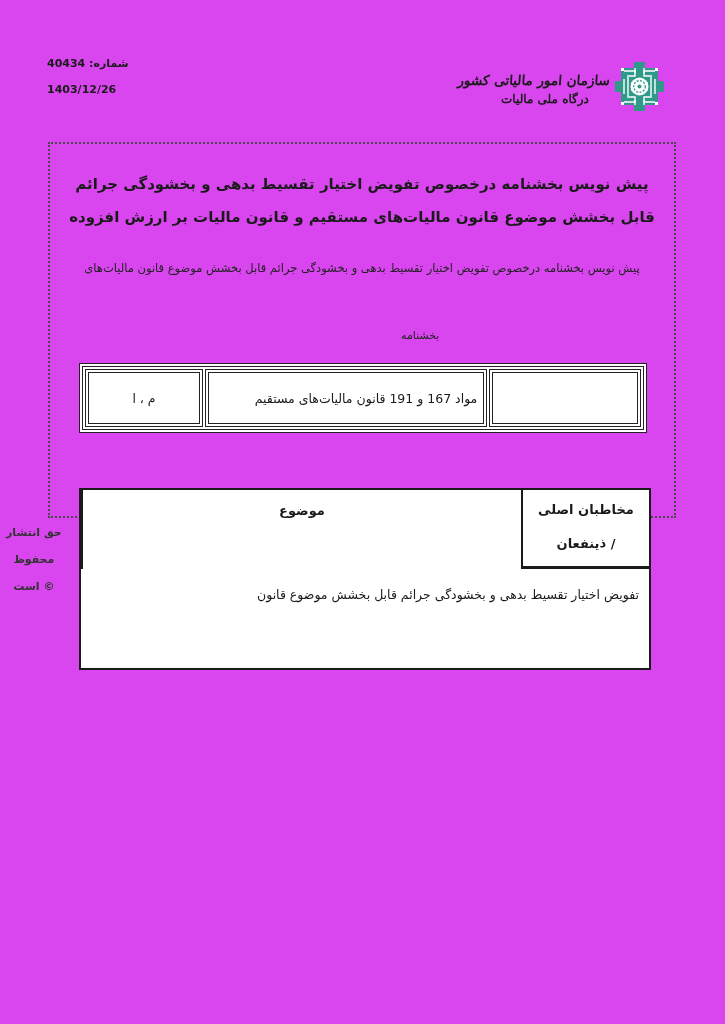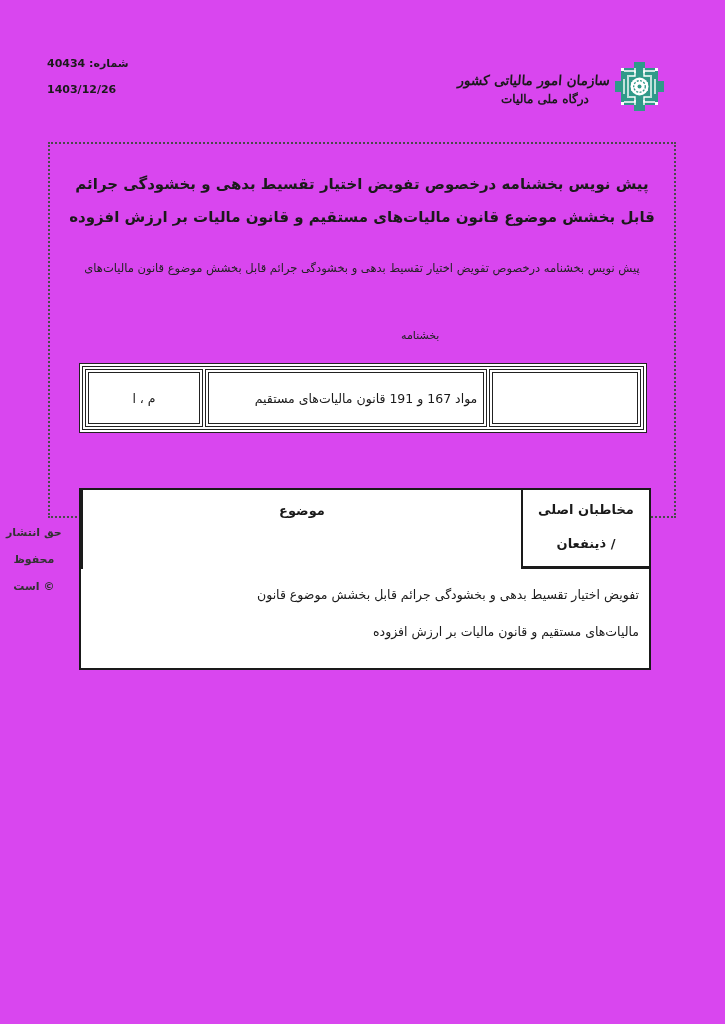--- a/index.html
+++ b/index.html
@@ -124,17 +124,16 @@
   </div>
 
   <div class="info-table">
     <div class="info-cell hdr r1">
       <div>مخاطبان اصلی</div>
       <div>/ ذینفعان</div>
     </div>
     <div class="info-cell hdr r2">موضوع</div>
     <div class="info-cell val r2">
       <div>تفویض اختیار تقسیط بدهی و بخشودگی جرائم قابل بخشش موضوع قانون</div>
-      <div>مالیات‌های مستقیم و قانون مالیات بر ارزش افزوده</div>
     </div>
   </div>
 
 </div>
 
 </body></html>

